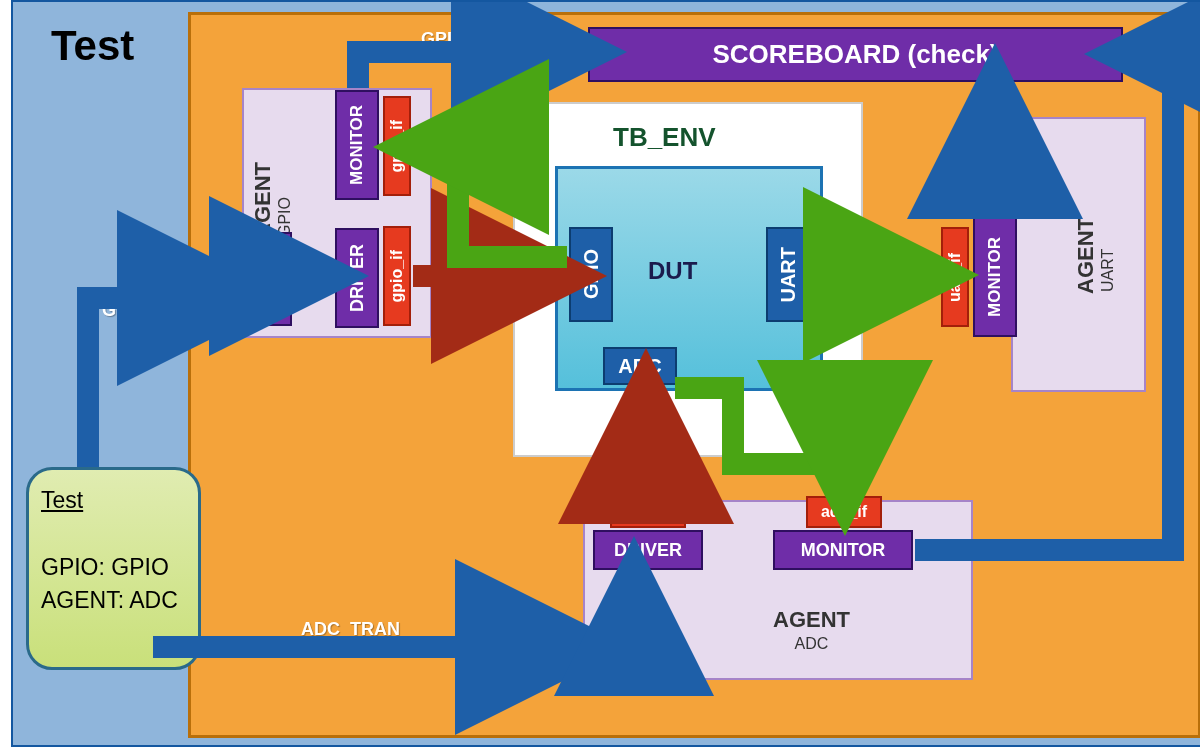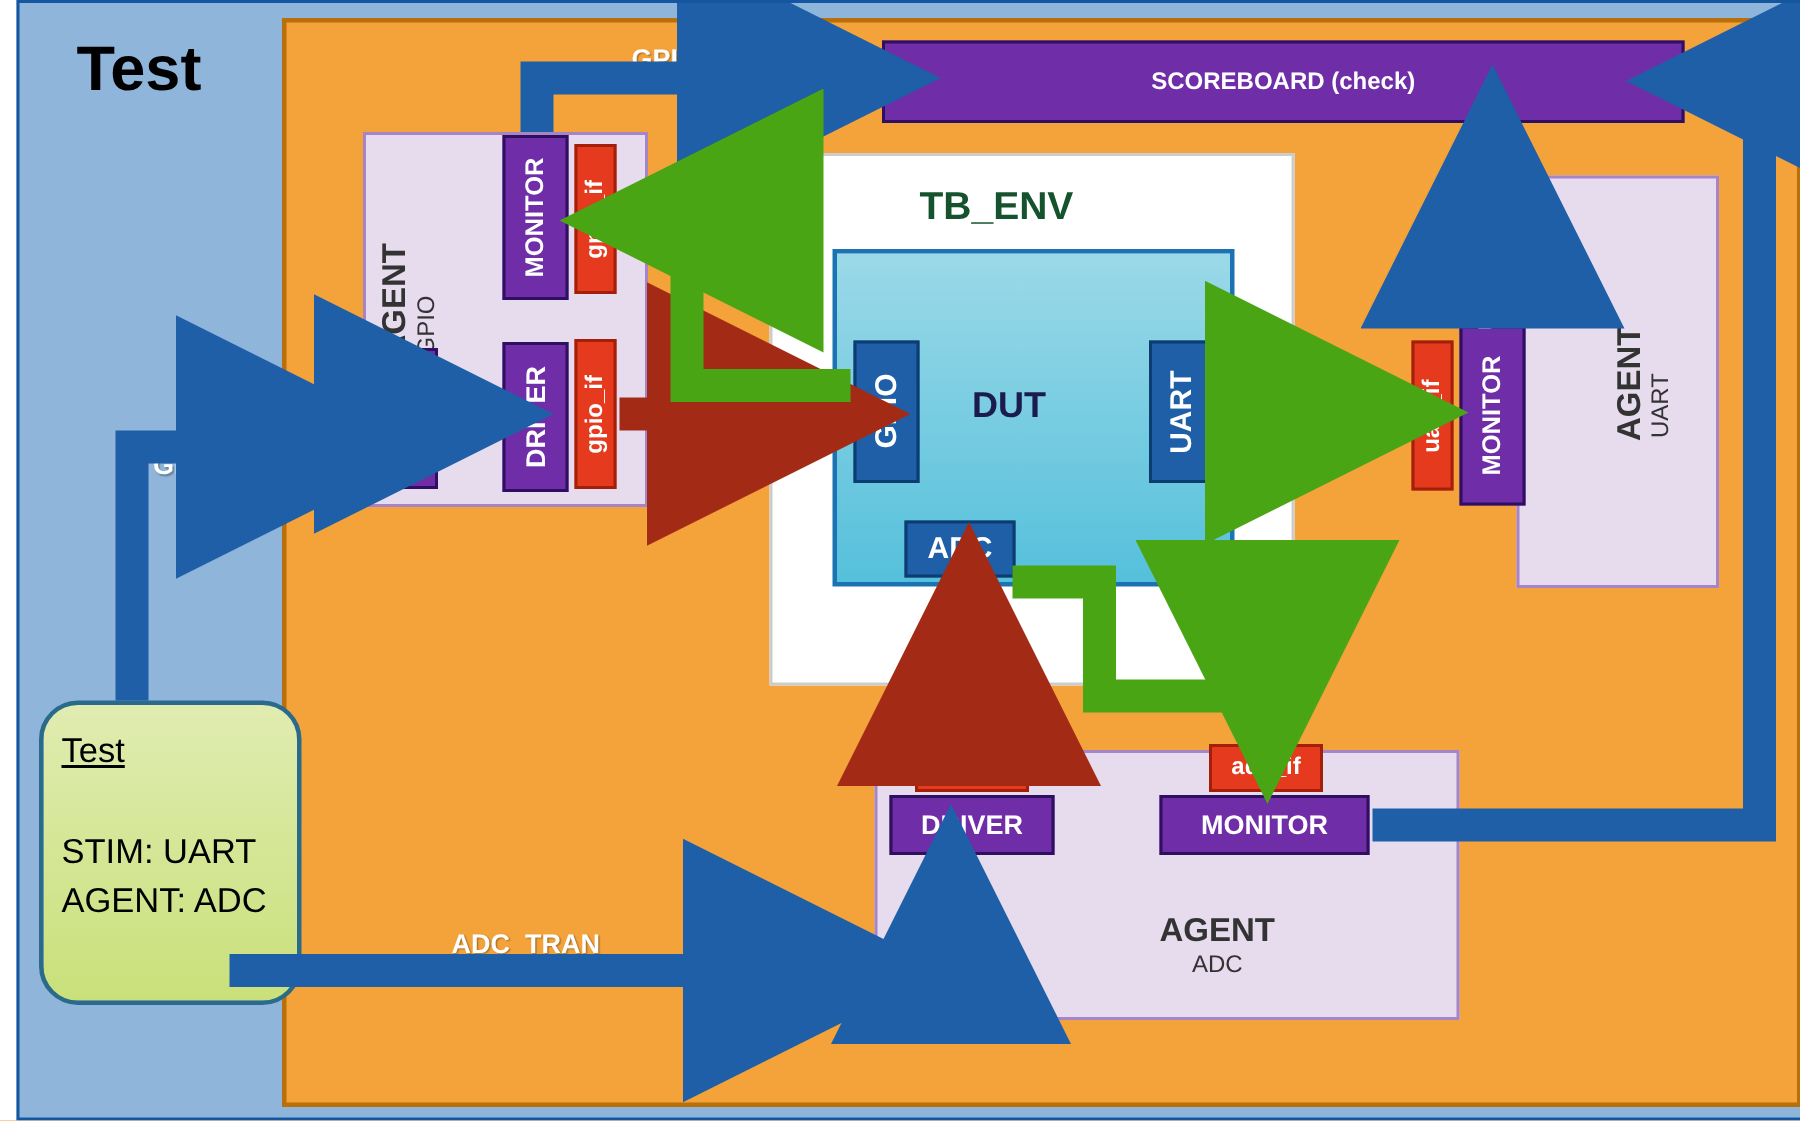--- a/index.html
+++ b/index.html
@@ -100,21 +100,21 @@
     background: #6f2da8;
     color: #fff;
     border: 2px solid #2f0f60;
     display: flex;
     align-items: center;
     justify-content: center;
     font-weight: 600;
   }
   .blk.blue { background: #1e5fa8; border-color: #0c3d70; }
 
-  .scoreboard { left: 575px; top: 25px; width: 535px; height: 55px; font-size: 16px; }
+  .scoreboard { left: 575px; top: 25px; width: 535px; height: 55px; font-size: 26px; }
 
   .seqr-gpio { left: 241px; top: 230px; width: 38px; height: 94px; font-size: 18px; }
   .driver-gpio { left: 322px; top: 226px; width: 44px; height: 100px; font-size: 18px; }
   .monitor-gpio { left: 322px; top: 88px; width: 44px; height: 110px; font-size: 17px; }
   .gpio-if-1 { left: 370px; top: 94px; width: 28px; height: 100px; }
   .gpio-if-2 { left: 370px; top: 224px; width: 28px; height: 100px; }
 
   .monitor-uart { left: 960px; top: 215px; width: 44px; height: 120px; font-size: 17px; }
   .uart-if { left: 928px; top: 225px; width: 28px; height: 100px; }
 
@@ -222,21 +222,21 @@
   <div class="blk driver-adc">DRIVER</div>
   <div class="blk monitor-adc">MONITOR</div>
   <div class="ifbox adc-if-1">adc_if</div>
   <div class="ifbox adc-if-2">adc_if</div>
 
   <div class="blk scoreboard">SCOREBOARD (check)</div>
 
   <div class="test-seq">
     <span class="hdr">Test</span><br>
     <br>
-    <span>STIM: UART</span><br>
+    <span>GPIO: GPIO</span><br>
     <span>AGENT: ADC</span>
   </div>
 
   <div class="arrow-label" style="left:89px; top:298px;">GPIO_TRAN</div>
   <div class="arrow-label" style="left:408px; top:27px;">GPIO_TRAN</div>
   <div class="arrow-label vtxt" style="left:969px; top:108px;">UART_TRAN</div>
   <div class="arrow-label" style="left:288px; top:617px;">ADC_TRAN</div>
   <div class="arrow-label vtxt" style="left:1148px; top:195px;">ADC_TRAN</div>
 
   <svg class="arrows">

